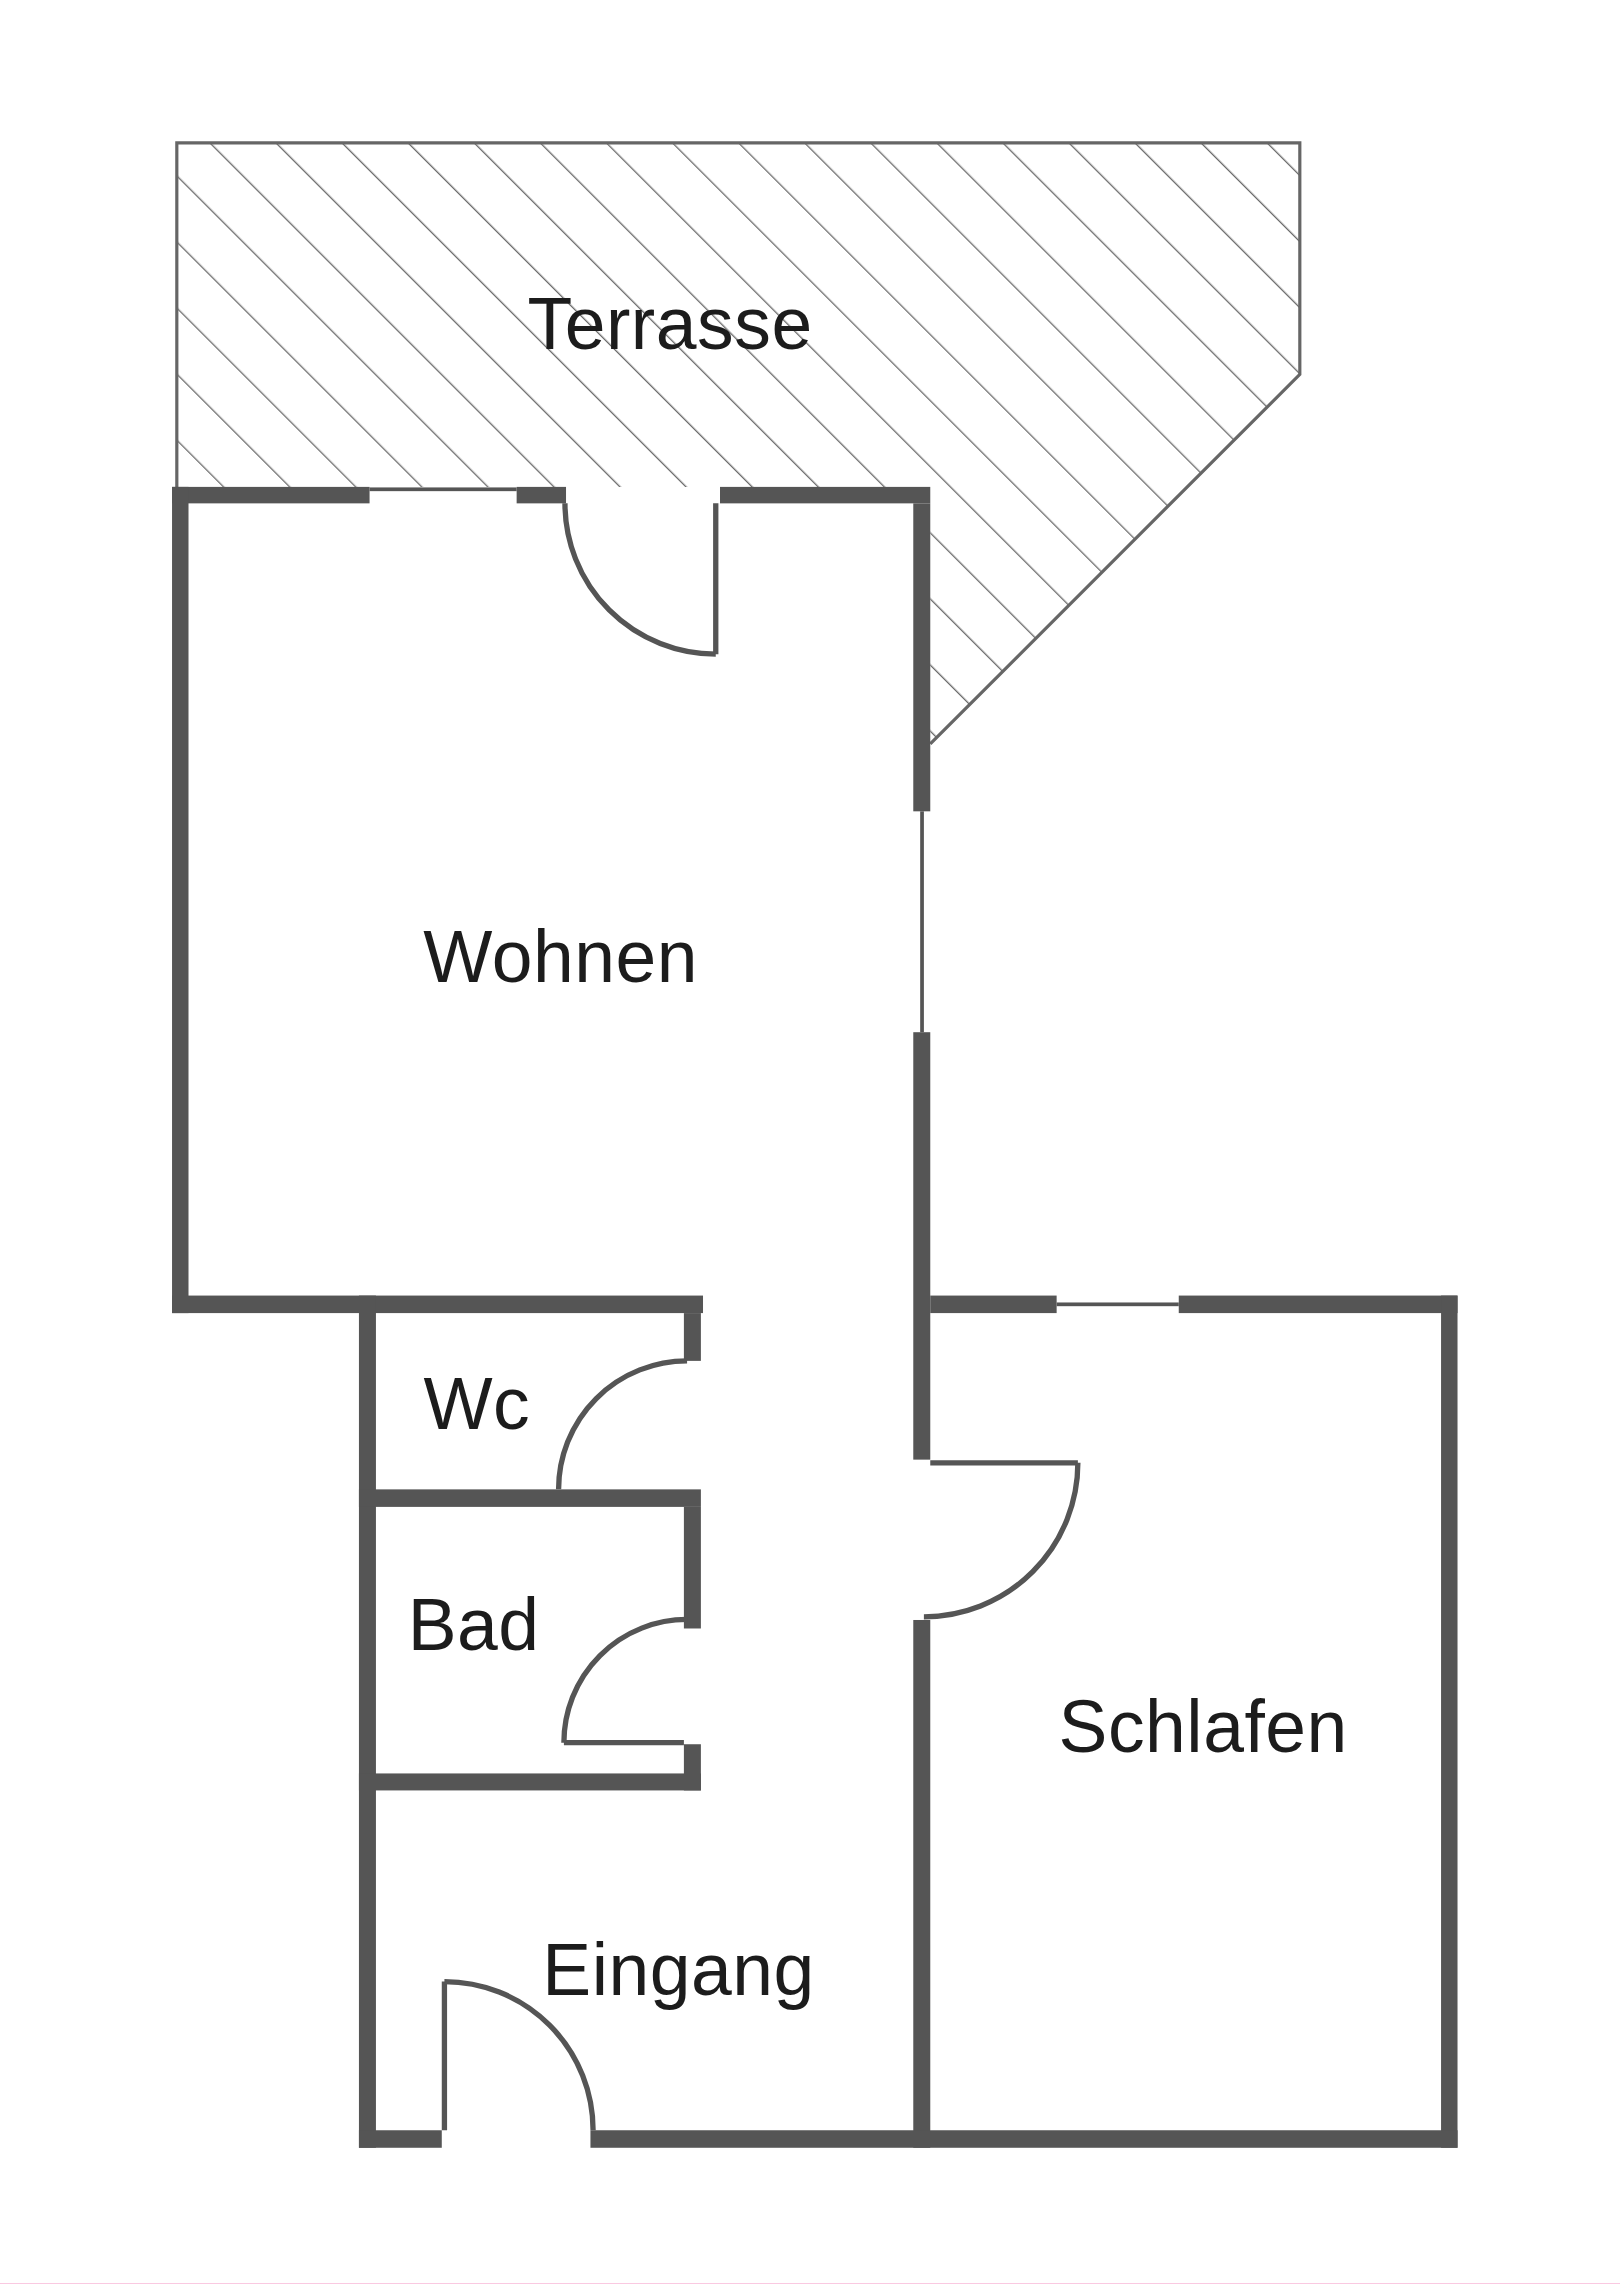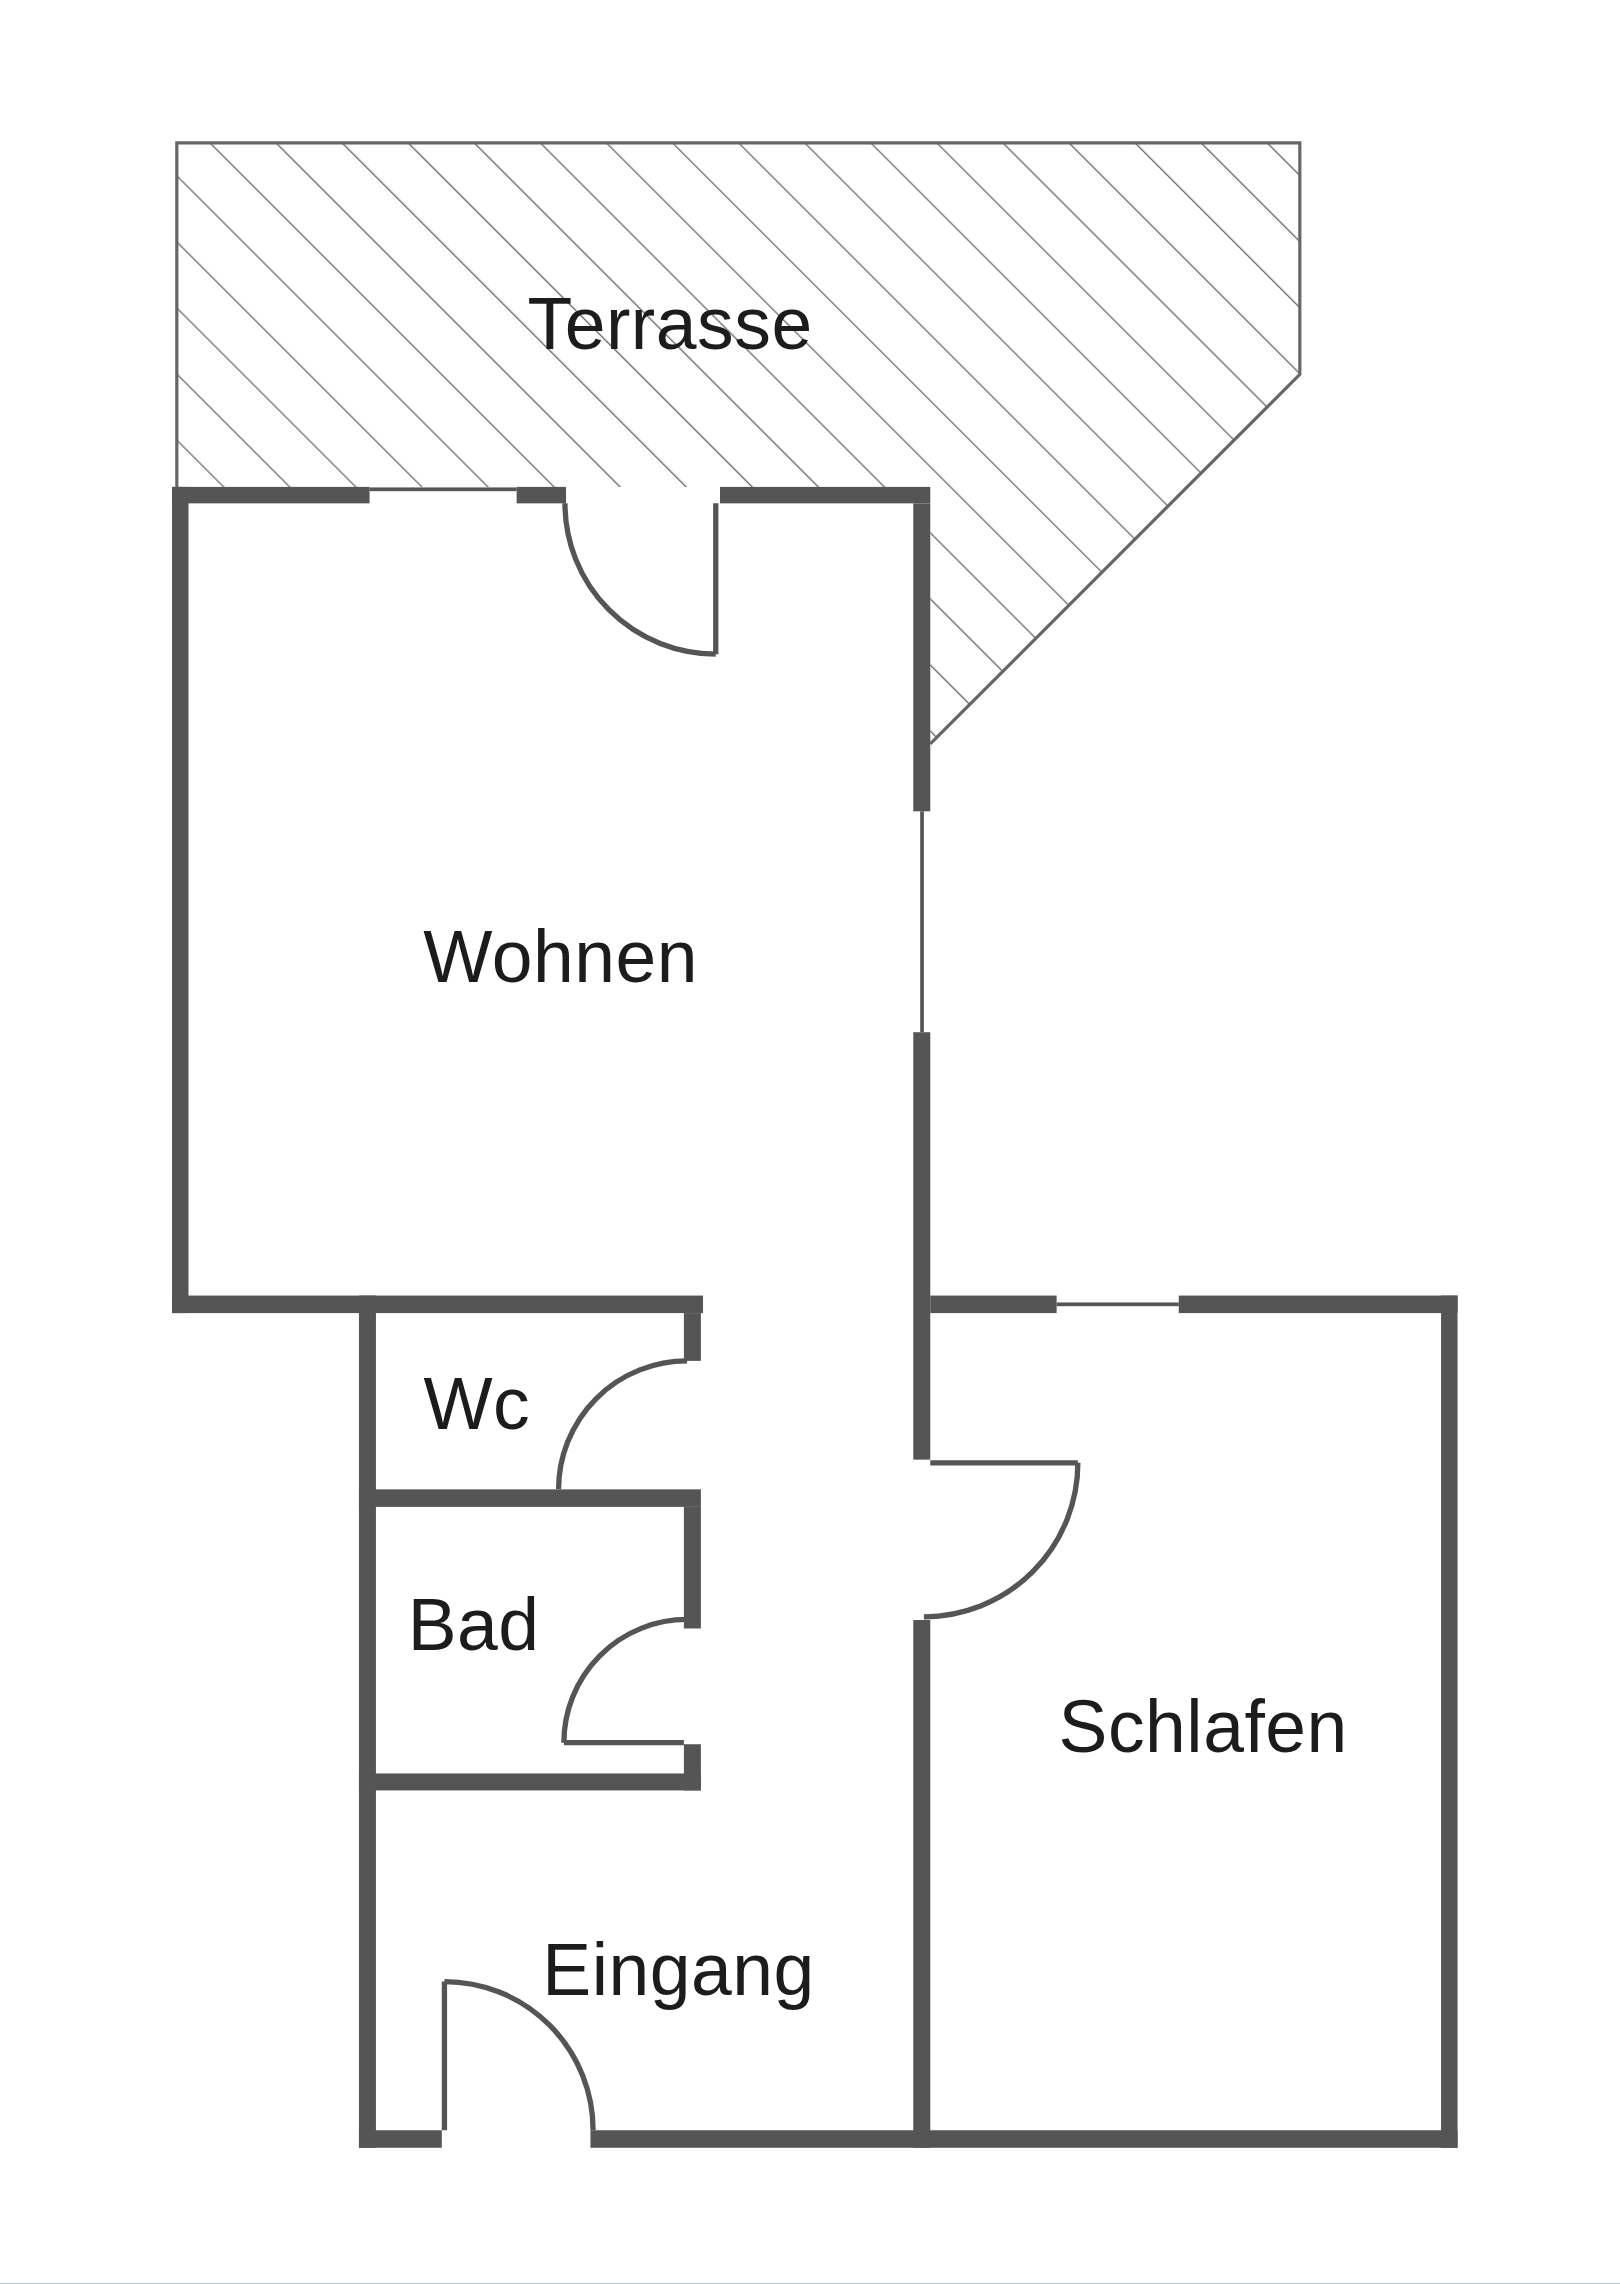--- a/index.html
+++ b/index.html
@@ -3,21 +3,21 @@
 <meta charset="utf-8">
 <style>
   html, body {
     margin: 0;
     padding: 0;
     background: #ffffff;
   }
   .page {
     width: 100vw;
     max-width: 100%;
-    background: #0369a1;
+    background: #ec4899;
   }
   svg { display: block; width: 100%; height: auto; }
   .room-label {
     font-family: "Liberation Sans", "DejaVu Sans", sans-serif;
     font-weight: 300;
     font-size: 138px;
     fill: #1c1c1c;
     letter-spacing: 1px;
   }
 </style>

